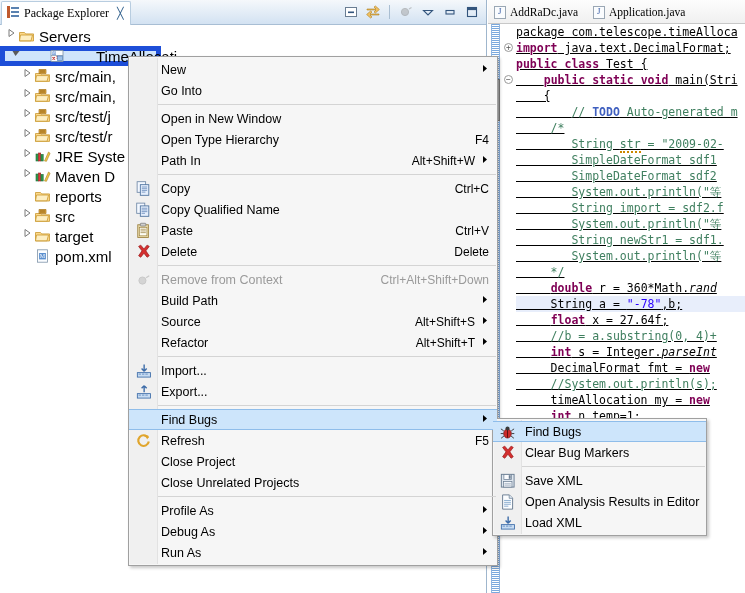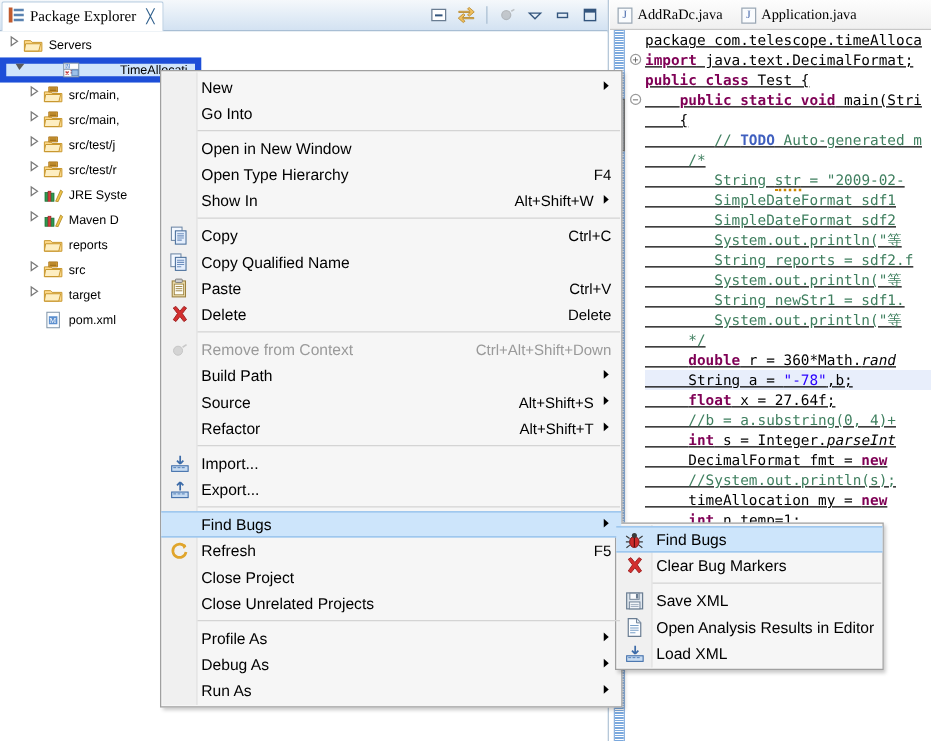--- a/index.html
+++ b/index.html
@@ -55,21 +55,21 @@
     border: 5px solid #1d4ed8;
     height: 20px;
     gap: 26px;
   }
   .twisty {
     width: 14px; flex: 0 0 14px; text-align: center;
     color: #5a5a5a; font-size: 8px; line-height: 20px;
   }
   .twisty.open { color: #3b3b3b; }
   .tree-icon { width: 17px; height: 16px; flex: 0 0 17px; margin-right: 4px; position: relative; }
-  .tree-label { font-size: 10px; color: #000; font-family: "Liberation Sans", sans-serif; }
+  .tree-label { font-size: 15px; color: #000; font-family: "Liberation Sans", sans-serif; }
 
   
   #editor {
     position: absolute; left: 488px; top: 0; width: 257px; height: 593px;
     background: #ffffff; overflow: hidden;
   }
   .ed-tabbar {
     height: 24px; background: linear-gradient(to bottom,#fdfdfd,#f0f0f0);
     border-bottom: 1px solid #c8c8c8;
     display: flex; align-items: flex-start;
@@ -379,21 +379,21 @@
           <div class="cl"><span class="kw">import</span><span class="plain"> java.text.DecimalFormat;</span></div>
           <div class="cl"><span class="kw">public class</span><span class="plain"> Test {</span></div>
           <div class="cl"><span class="plain">    </span><span class="kw">public static void</span><span class="plain"> main(Stri</span></div>
           <div class="cl"><span class="plain">    {</span></div>
           <div class="cl"><span class="plain">        </span><span class="cmt">// </span><span class="tdo">TODO</span><span class="cmt"> Auto-generated m</span></div>
           <div class="cl"><span class="cmt">     /*</span></div>
           <div class="cl"><span class="cmt">        String </span><span class="cmt squig">str</span><span class="cmt"> = "2009-02-</span></div>
           <div class="cl"><span class="cmt">        SimpleDateFormat sdf1</span></div>
           <div class="cl"><span class="cmt">        SimpleDateFormat sdf2</span></div>
           <div class="cl"><span class="cmt">        System.out.println("等</span></div>
-          <div class="cl"><span class="cmt">        String reports = sdf2.f</span></div>
+          <div class="cl"><span class="cmt">        String import = sdf2.f</span></div>
           <div class="cl"><span class="cmt">        System.out.println("等</span></div>
           <div class="cl"><span class="cmt">        String newStr1 = sdf1.</span></div>
           <div class="cl"><span class="cmt">        System.out.println("等</span></div>
           <div class="cl"><span class="cmt">     */</span></div>
           <div class="cl"><span class="plain">     </span><span class="kw">double</span><span class="plain"> r = 360*Math.</span><span class="plain ital">rand</span></div>
           <div class="cl hl"><span class="plain">     String a = </span><span class="str">"-78"</span><span class="plain">,b;</span></div>
           <div class="cl"><span class="plain">     </span><span class="kw">float</span><span class="plain"> x = 27.64f;</span></div>
           <div class="cl"><span class="cmt">     //b = a.substring(0, 4)+</span></div>
           <div class="cl"><span class="plain">     </span><span class="kw">int</span><span class="plain"> s = Integer.</span><span class="plain ital">parseInt</span></div>
           <div class="cl"><span class="plain">     DecimalFormat fmt = </span><span class="kw">new</span></div>
@@ -420,21 +420,21 @@
       </div>
       <div class="msep"></div>
       <div class="mi">
         <span class="mlabel">Open in New Window</span>
       </div>
       <div class="mi">
         <span class="mlabel">Open Type Hierarchy</span>
         <span class="accel">F4</span>
       </div>
       <div class="mi">
-        <span class="mlabel">Show In</span>
+        <span class="mlabel">Path In</span>
         <span class="accel">Alt+Shift+W</span>
         <span class="arrow"><svg width="8" height="9" viewBox="0 0 8 9">
             <path d="M2 1l4 3.5L2 8z" fill="#000"></path>
           </svg></span>
       </div>
       <div class="msep"></div>
       <div class="mi">
         <span class="micon" style="display: inline-block; width: 17px; height: 17px;"><svg width="17" height="17" viewBox="0 0 16 16">
             <rect x="2" y="1.6" width="8" height="10" fill="#f3f8ff" stroke="#6f88a6" stroke-width="0.8"></rect>
             <rect x="5" y="4.4" width="8" height="10" fill="#e4eefc" stroke="#4a6f9c" stroke-width="0.8"></rect>

